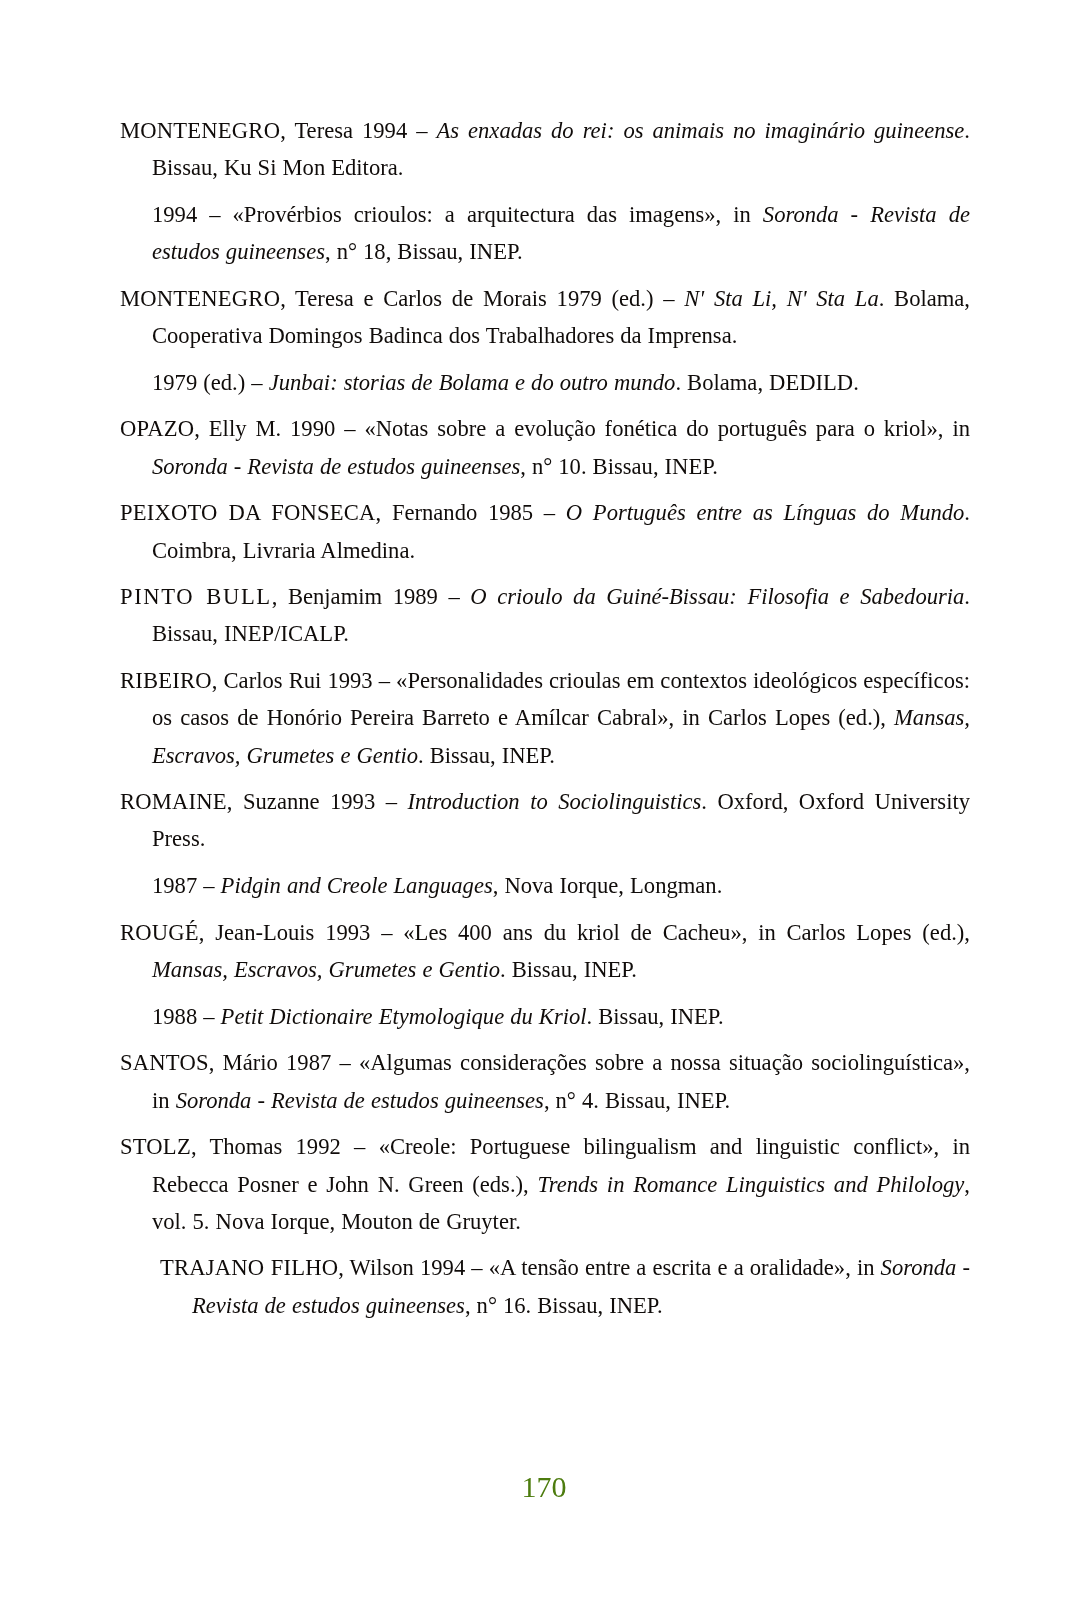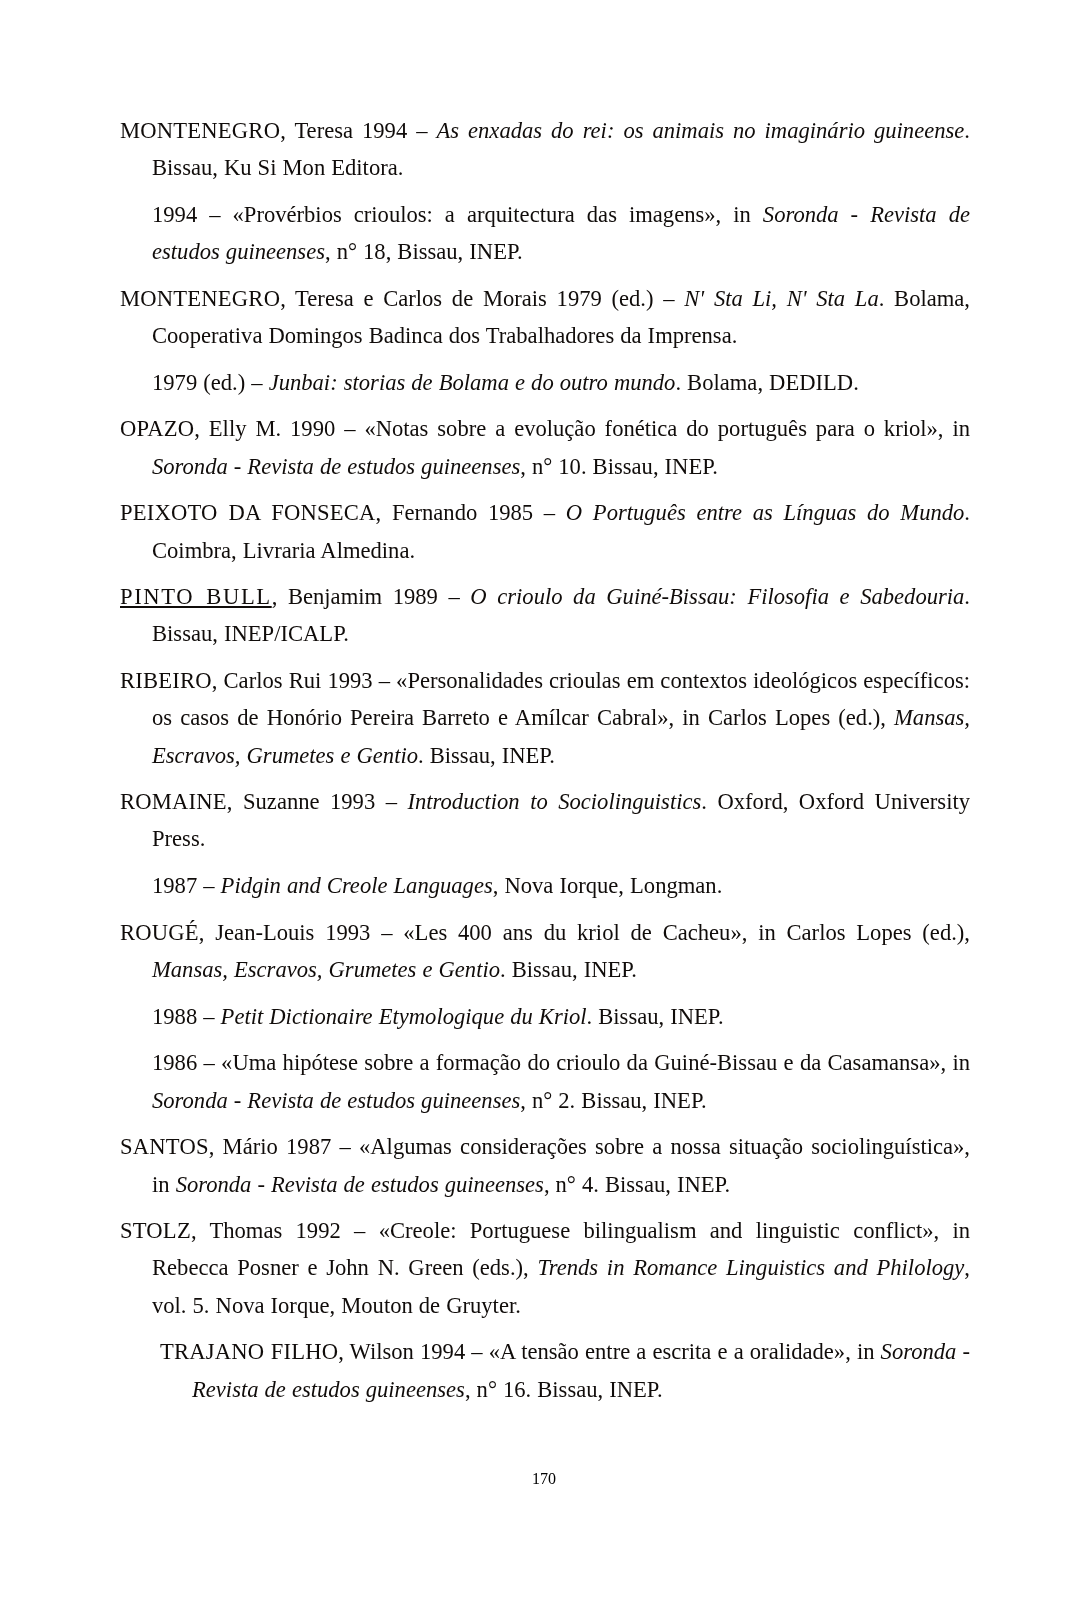--- a/index.html
+++ b/index.html
@@ -57,53 +57,51 @@
   
   .sc {
     font-variant: small-caps;
     letter-spacing: 0.2px;
   }
   .it {
     font-style: italic;
   }
   .sp {
     letter-spacing: 1.6px;
-    text-decoration: underline;
   }
 
   #page-number {
     position: absolute;
     left: 0;
     top: 1470px;
     width: 1088px;
     text-align: center;
-    font-size: 16px;
+    font-size: 30px;
     font-family: "Liberation Serif", "DejaVu Serif", serif;
-    color: #000000;
+    color: #4d7c0f;
   }
 </style>
 </head>
 <body>
 
 <div id="page">
 
   <div id="text-block">
       <p class="entry"><span class="sc">MONTENEGRO</span><span>, Teresa 1994 – </span><span class="it">As enxadas do rei:  os animais no imaginário guineense</span><span>. Bissau, Ku Si Mon Editora.</span></p>
       <p class="entry sub"><span>1994 – «Provérbios crioulos: a arquitectura das imagens», in </span><span class="it">Soronda - Revista de estudos guineenses</span><span>, n° 18, Bissau, INEP.</span></p>
       <p class="entry"><span class="sc">MONTENEGRO</span><span>, Teresa e Carlos de Morais 1979 (ed.) – </span><span class="it">N' Sta Li, N' Sta La</span><span>. Bolama, Cooperativa Domingos Badinca dos Trabalhadores da Imprensa.</span></p>
       <p class="entry sub"><span>1979 (ed.) – </span><span class="it">Junbai: storias de Bolama e do outro mundo</span><span>. Bolama, DEDILD.</span></p>
       <p class="entry"><span class="sc">OPAZO</span><span>, Elly M. 1990 – «Notas sobre a evolução fonética do português para o kriol», in </span><span class="it">Soronda - Revista de estudos guineenses</span><span>, n° 10. Bissau, INEP.</span></p>
       <p class="entry"><span class="sc">PEIXOTO DA FONSECA</span><span>, Fernando 1985 – </span><span class="it">O Português entre as Línguas do Mundo</span><span>. Coimbra, Livraria Almedina.</span></p>
       <p class="entry"><span class="sc sp">PINTO BULL</span><span>, Benjamim 1989 – </span><span class="it">O crioulo da Guiné-Bissau: Filosofia e Sabedouria</span><span>. Bissau, INEP/ICALP.</span></p>
       <p class="entry"><span class="sc">RIBEIRO</span><span>, Carlos Rui 1993 – «Personalidades crioulas em contextos ideológicos específicos:  os casos de Honório Pereira Barreto e Amílcar Cabral», in Carlos Lopes (ed.), </span><span class="it">Mansas, Escravos, Grumetes e Gentio</span><span>. Bissau, INEP.</span></p>
       <p class="entry"><span class="sc">ROMAINE</span><span>, Suzanne 1993 – </span><span class="it">Introduction to Sociolinguistics</span><span>. Oxford, Oxford University Press.</span></p>
       <p class="entry sub"><span>1987 – </span><span class="it">Pidgin and Creole Languages</span><span>, Nova Iorque, Longman.</span></p>
       <p class="entry"><span class="sc">ROUGÉ</span><span>, Jean-Louis 1993 – «Les 400 ans du kriol de Cacheu», in Carlos Lopes (ed.), </span><span class="it">Mansas, Escravos, Grumetes e Gentio</span><span>. Bissau, INEP.</span></p>
       <p class="entry sub"><span>1988 – </span><span class="it">Petit Dictionaire Etymologique du Kriol</span><span>. Bissau, INEP.</span></p>
-      <p class="entry sub"><span>1986 – «Uma hipótese sobre a formação do crioulo da Guiné-Bissau e da Casamansa», in </span><span class="it">Soronda - Revista de estudos guineenses</span><span>, n° 2. Bissau, INEP.</span></p>
       <p class="entry"><span class="sc">SANTOS</span><span>, Mário 1987 – «Algumas considerações sobre a nossa situação sociolinguística», in </span><span class="it">Soronda - Revista de estudos guineenses</span><span>, n° 4. Bissau, INEP.</span></p>
       <p class="entry"><span class="sc">STOLZ</span><span>, Thomas 1992 – «Creole: Portuguese bilingualism and linguistic conflict», in Rebecca Posner e John N. Green (eds.), </span><span class="it">Trends in Romance Linguistics and Philology</span><span>, vol. 5. Nova Iorque, Mouton de Gruyter.</span></p>
       <p class="entry"><span class="sc">TRAJANO FILHO</span><span>, Wilson 1994 – «A tensão entre a escrita e a oralidade», in </span><span class="it">Soronda - Revista de estudos guineenses</span><span>, n° 16. Bissau, INEP.</span></p>
     </div>
 
   <div id="page-number">170</div>
 
 </div>
 
 </body></html>

